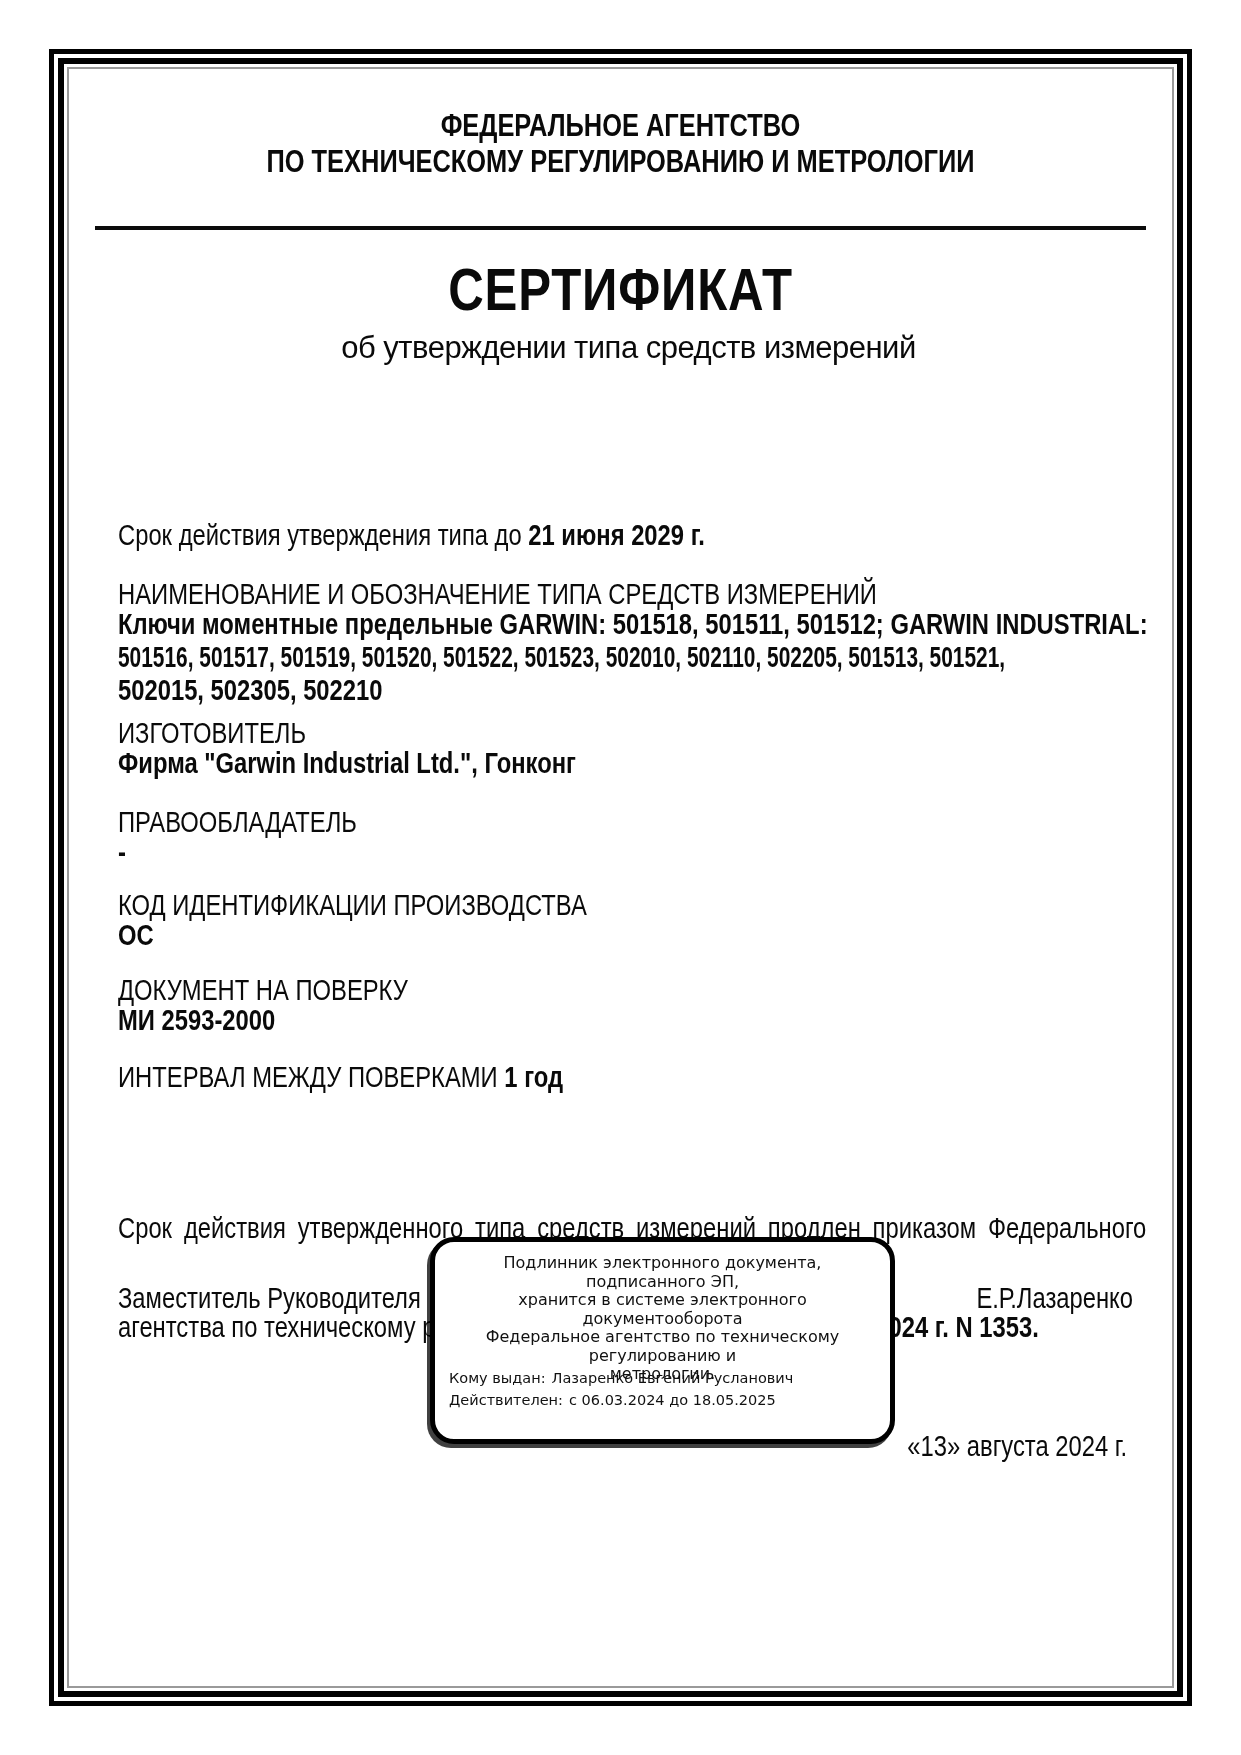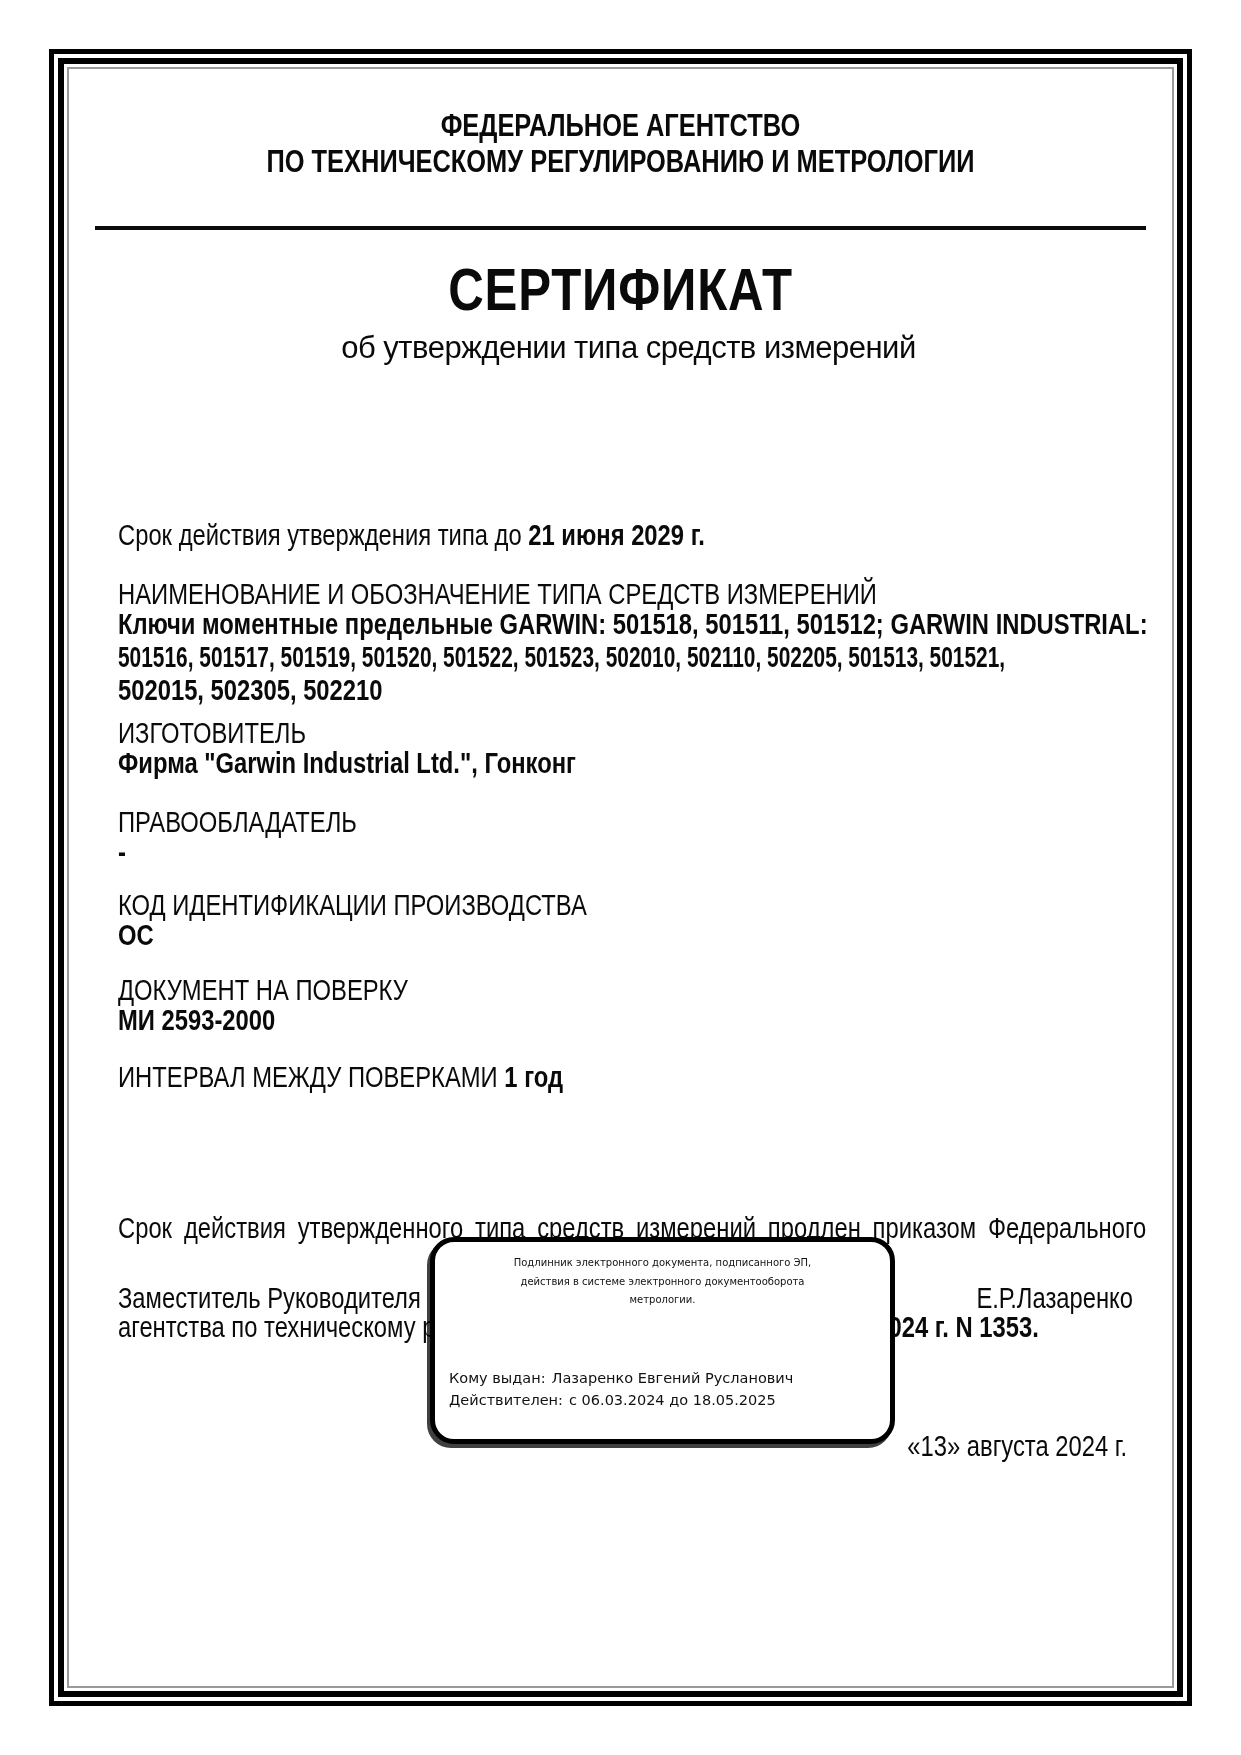--- a/index.html
+++ b/index.html
@@ -35,21 +35,21 @@
   .para .l2{line-height:33px;}
 
   
   .stamp{
     position:absolute;left:430px;top:1237px;width:465px;height:207px;
     box-sizing:border-box;border:5px solid #000;border-radius:24px;background:#fff;
     box-shadow:-3px 4px 0 rgba(0,0,0,0.75);
     font-family:"DejaVu Sans",sans-serif;
   }
   .stamp .notice{position:absolute;top:12px;left:8px;right:8px;text-align:center;
-    font-size:10px;line-height:18.5px;color:#111;}
+    font-size:16px;line-height:18.5px;color:#111;}
   .stamp .bar{position:absolute;top:84px;left:12px;right:12px;height:25px;background:#000;
     color:#fff;font-size:17px;font-weight:bold;line-height:25px;text-align:center;}
   .stamp .details{position:absolute;top:126px;left:14px;right:6px;font-size:14.5px;line-height:21.5px;color:#111;}
   .stamp .row{display:flex;}
   .stamp .lbl{display:inline-block;min-width:88px;margin-right:6px;}
 </style>
 </head>
 <body>
 
 <div class="page">
@@ -92,21 +92,22 @@
     <div class="l2"><span>агентства по техническому регулированию и метрологии </span><span class="b">от 4 июня 2024 г. N 1353.</span></div>
   </div>
 
   <div class="line bl n n-l" style="top:1282px">Заместитель Руководителя</div>
   <div class="line n n-r" style="top:1282px;right:108px">Е.Р.Лазаренко</div>
   <div class="line n n-r" style="top:1430px;right:114px">«13» августа 2024 г.</div>
 
   <div class="stamp">
     <div class="notice">
       <div>Подлинник электронного документа, подписанного ЭП,</div>
-      <div>действия в системе электронного документооборота</div>
+      <div>хранится в системе электронного документооборота</div>
+      <div>Федеральное агентство по техническому регулированию и</div>
       <div>метрологии.</div>
     </div>
     <div class="details">
       <div class="row">
         <span class="lbl">Кому выдан:</span>
         <span>Лазаренко Евгений Русланович</span>
       </div>
       <div class="row">
         <span class="lbl">Действителен:</span>
         <span>с 06.03.2024 до 18.05.2025</span>

